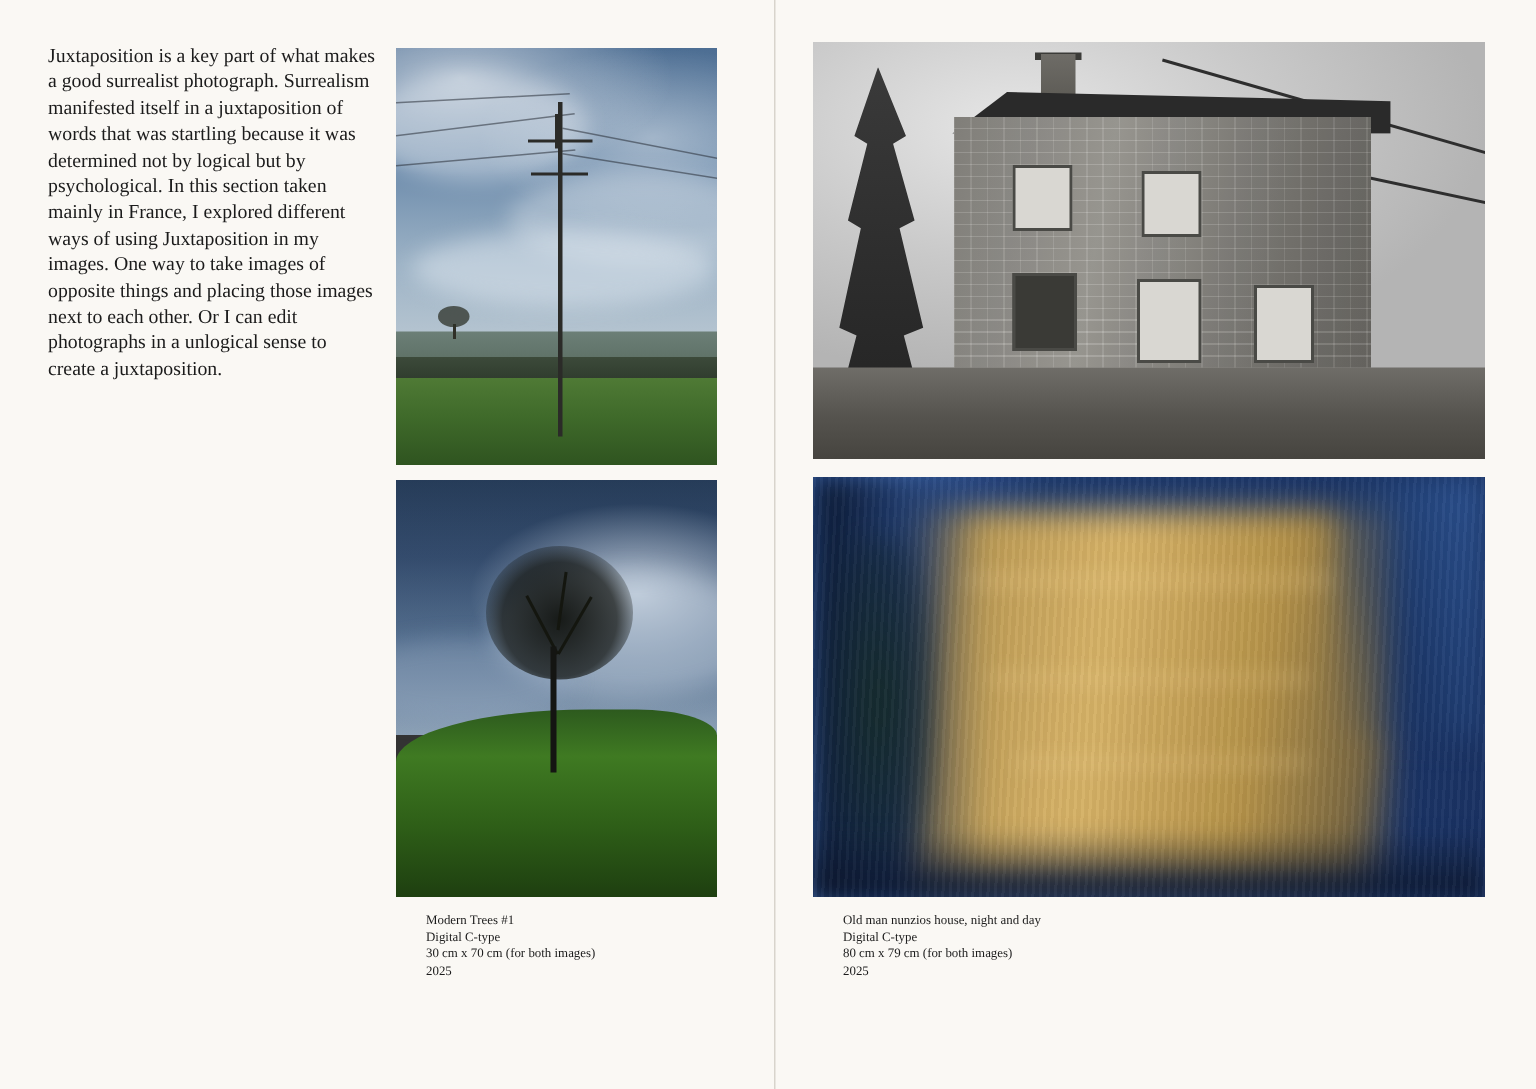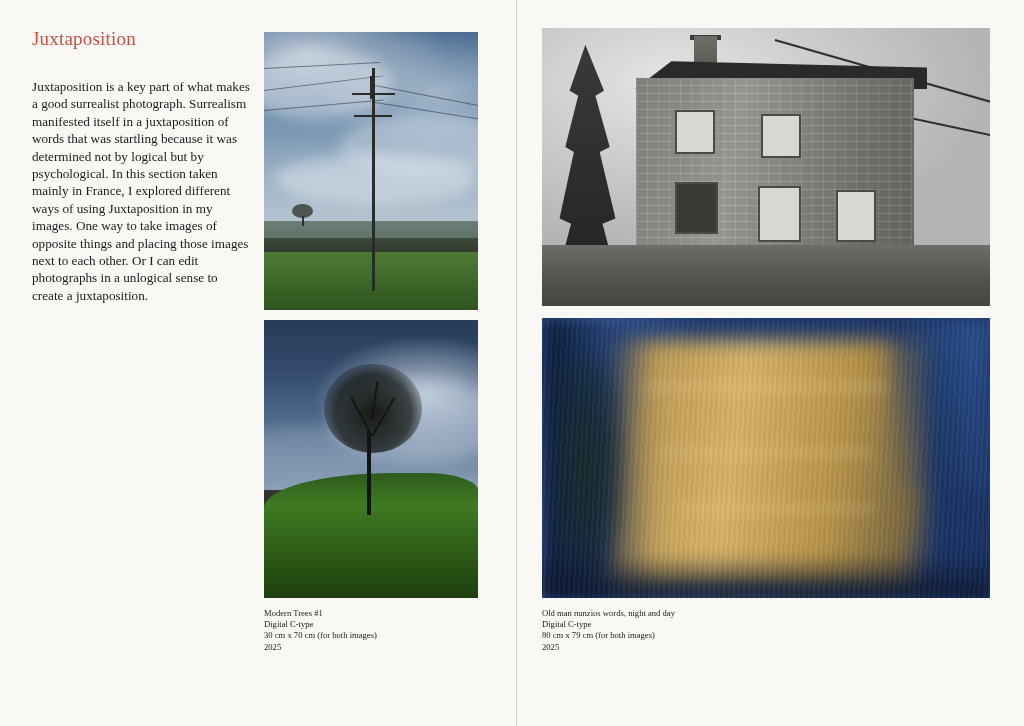--- a/index.html
+++ b/index.html
@@ -56,21 +56,21 @@
     overflow: hidden;
     background: #333;
   }
   .caption {
     position: absolute;
     font-family: "Liberation Serif", serif;
     font-size: 8.6px;
     line-height: 11.2px;
     color: #1b1b1b;
   }
-  .caption div { white-space: nowrap; }
+  .caption div { white-space: nowrap; margin-left: 20px; }
 
   
   #photo-pylon {
     left: 264px; top: 32px; width: 214px; height: 278px;
   }
   .pylon-sky {
     position: absolute; left:0; top:0; width:100%; height:72%;
     background:
       radial-gradient(ellipse 120% 60% at 20% 10%, rgba(255,255,255,0.55) 0%, rgba(255,255,255,0) 55%),
       radial-gradient(ellipse 90% 50% at 80% 30%, rgba(255,255,255,0.40) 0%, rgba(255,255,255,0) 60%),
@@ -244,21 +244,20 @@
   #caption-right { left: 542px; top: 608px; }
 </style>
 </head>
 <body>
 
 <div class="page">
 
   <div class="gutter"></div>
 
   <div class="left-col">
-    <h1 class="section-title">Juxtaposition</h1>
     <p class="body-text">Juxtaposition is a key part of what makes a good surrealist photograph. Surrealism manifested itself in a juxtaposition of words that was startling because it was determined not by logical but by psychological. In this section taken mainly in France, I explored different ways of using Juxtaposition in my images. One way to take images of opposite things and placing those images next to each other. Or I can edit photographs in a unlogical sense to create a juxtaposition.</p>
   </div>
 
   <div class="photo" id="photo-pylon">
     <div class="pylon-sky"></div>
     <div class="pylon-cloud" style="left:-10%;top:6%;width:70%;height:26%;"></div>
     <div class="pylon-cloud" style="left:35%;top:30%;width:80%;height:22%;background:rgba(255,255,255,0.28);"></div>
     <div class="pylon-cloud" style="left:5%;top:44%;width:95%;height:18%;background:rgba(230,238,245,0.45);"></div>
     <div class="pylon-hills"></div>
     <div class="pylon-trees"></div>
@@ -322,19 +321,19 @@
     <div class="blur-streak" style="left:26%;top:46%;width:48%;height:4%;"></div>
     <div class="blur-streak" style="left:30%;top:66%;width:44%;height:4%;"></div>
     <div class="blur-dark-left"></div>
     <div class="blur-tree"></div>
     <div class="blur-sky-right"></div>
     <div class="blur-dark-bottom"></div>
     <div class="blur-grain"></div>
   </div>
 
   <div class="caption" id="caption-right">
-    <div>Old man nunzios words, night and day</div>
+    <div>Old man nunzios house, night and day</div>
     <div>Digital C-type</div>
     <div>80 cm x 79 cm (for both images)</div>
     <div>2025</div>
   </div>
 
 </div>
 
 </body></html>

